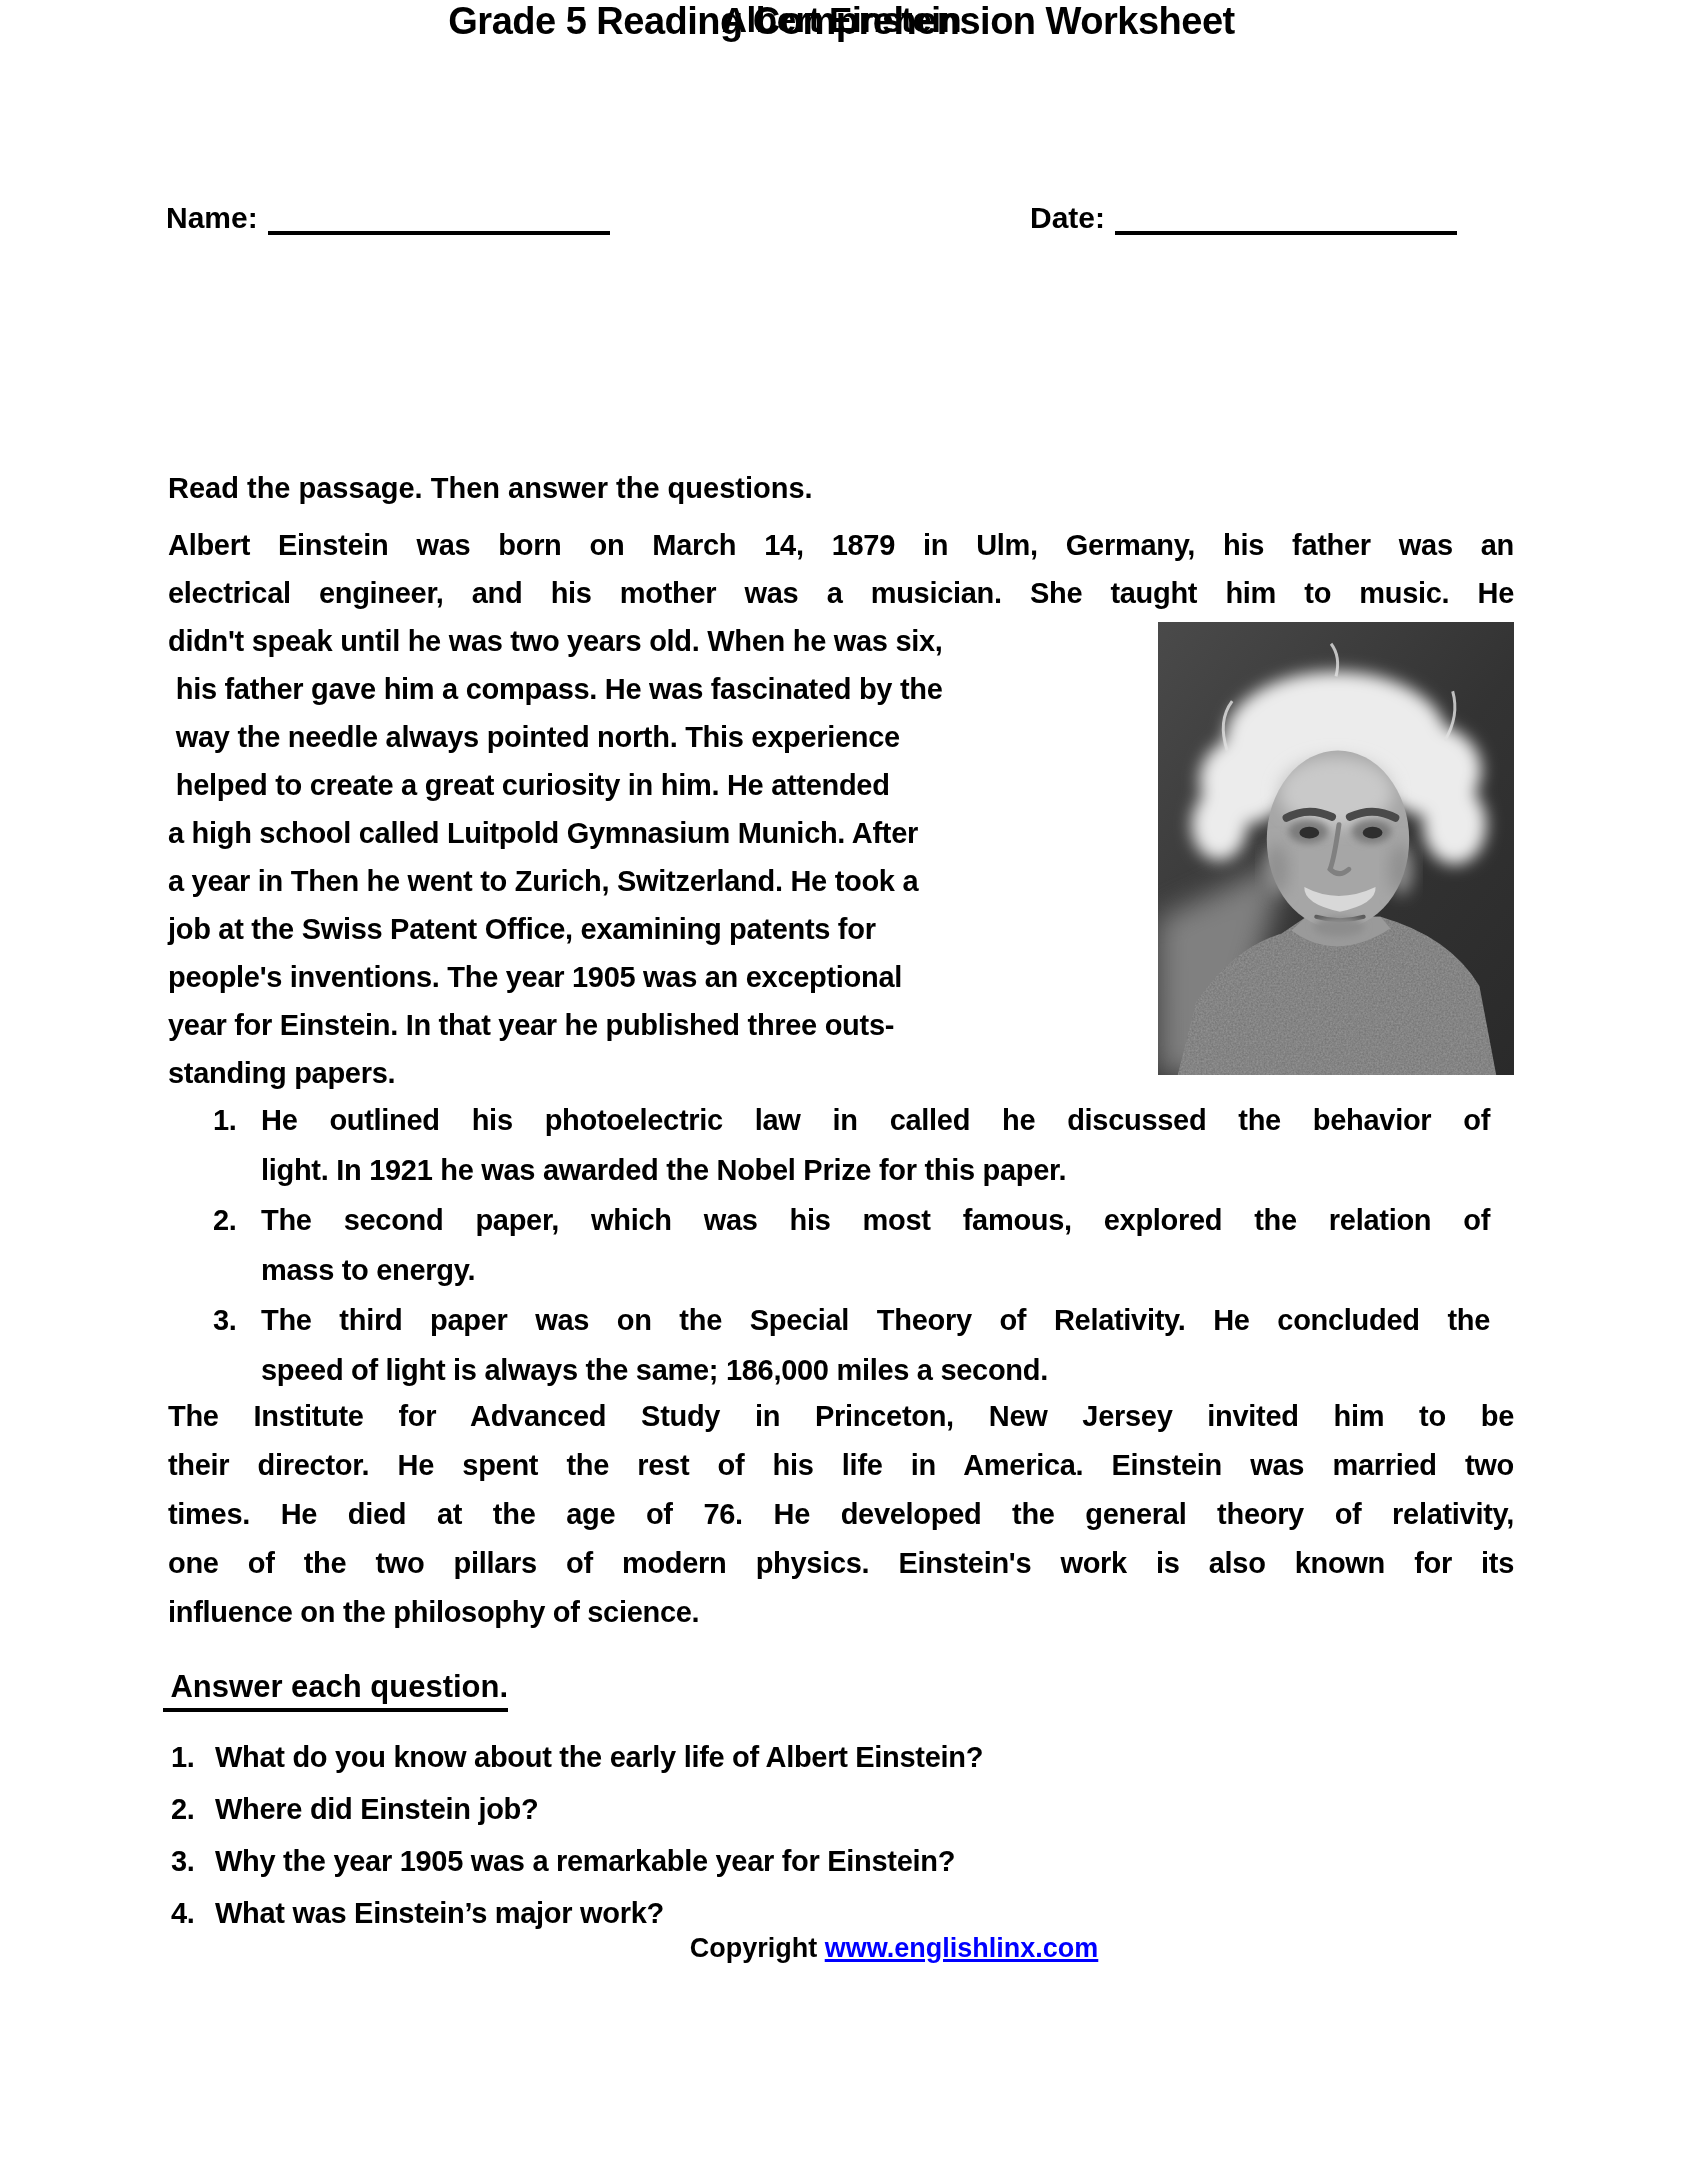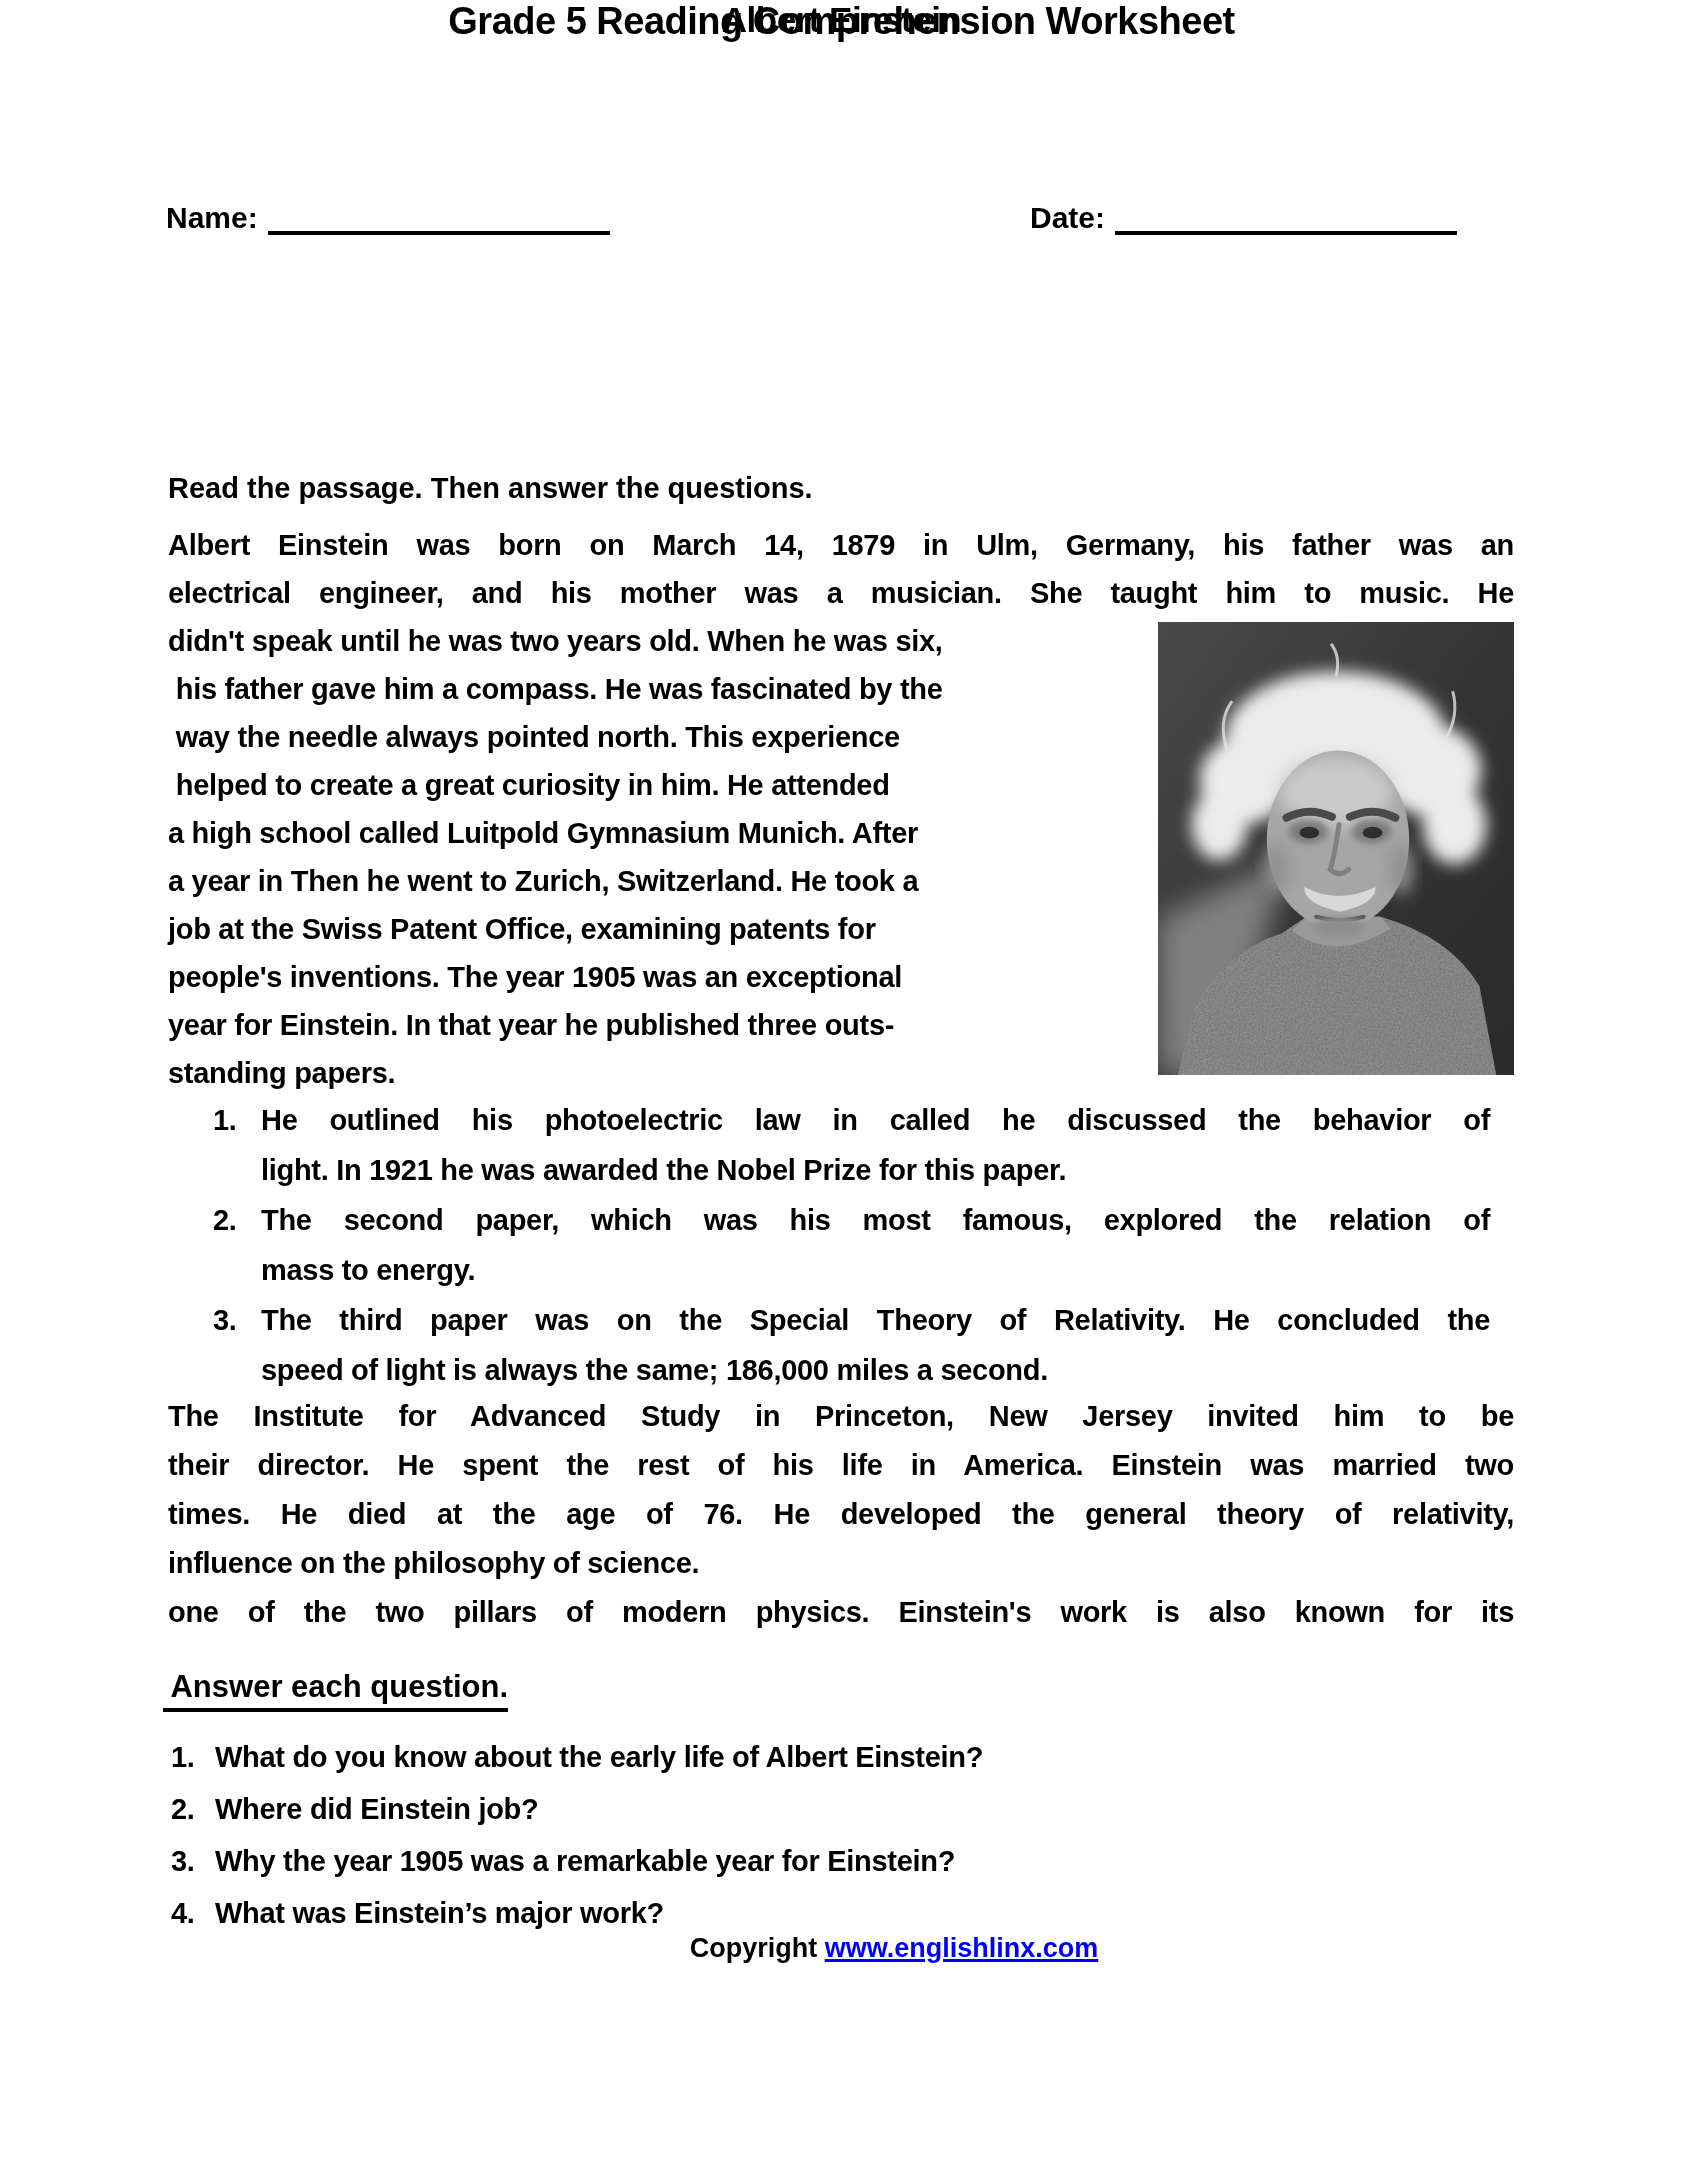--- a/index.html
+++ b/index.html
@@ -172,22 +172,22 @@
         <div class="line just">The third paper was on the Special Theory of Relativity. He concluded the</div>
         <div class="line">speed of light is always the same; 186,000 miles a second.</div>
       </div>
     </div>
   </div>
 
   <div class="abs closing">
     <div class="line just">The Institute for Advanced Study in Princeton, New Jersey invited him to be</div>
     <div class="line just">their director. He spent the rest of his life in America. Einstein was married two</div>
     <div class="line just">times. He died at the age of 76.  He developed the general theory of relativity,</div>
+    <div class="line just">one of the two pillars of modern physics. Einstein's work is also known for its</div>
     <div class="line">influence on the philosophy of science.</div>
-    <div class="line just">one of the two pillars of modern physics. Einstein's work is also known for its</div>
   </div>
 
   <div class="abs answer-heading"> Answer each question.</div>
 
   <div class="abs questions">
     <div class="q-row">
       <div class="qnum">1.</div>
       <div>What do you know about the early life of Albert Einstein?</div>
     </div>
     <div class="q-row">

